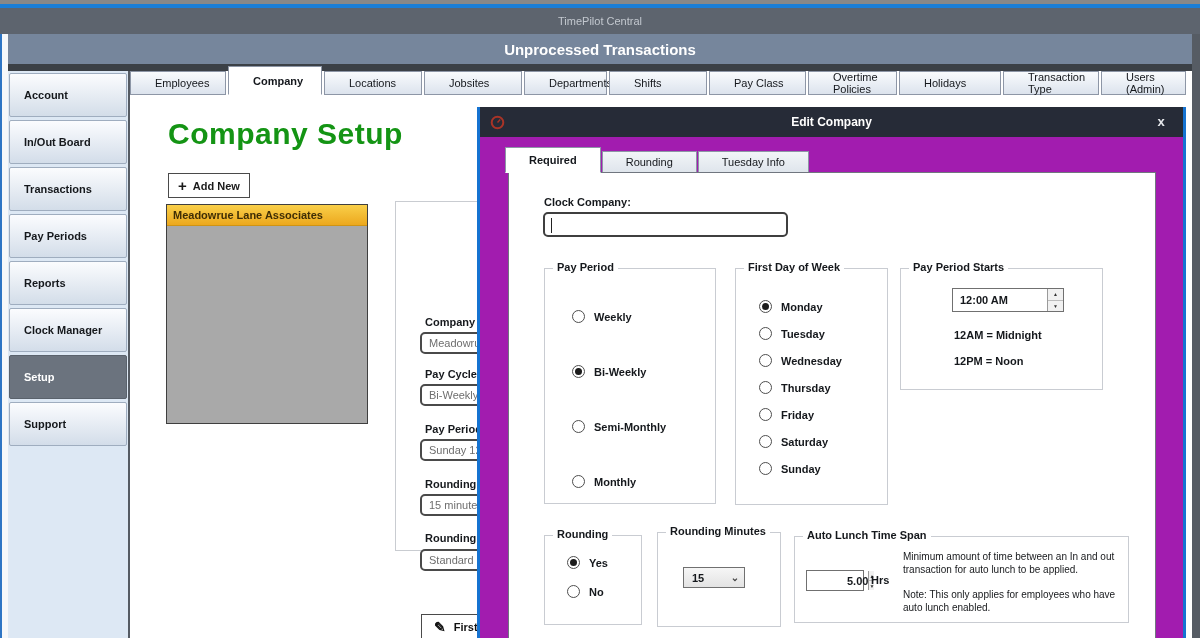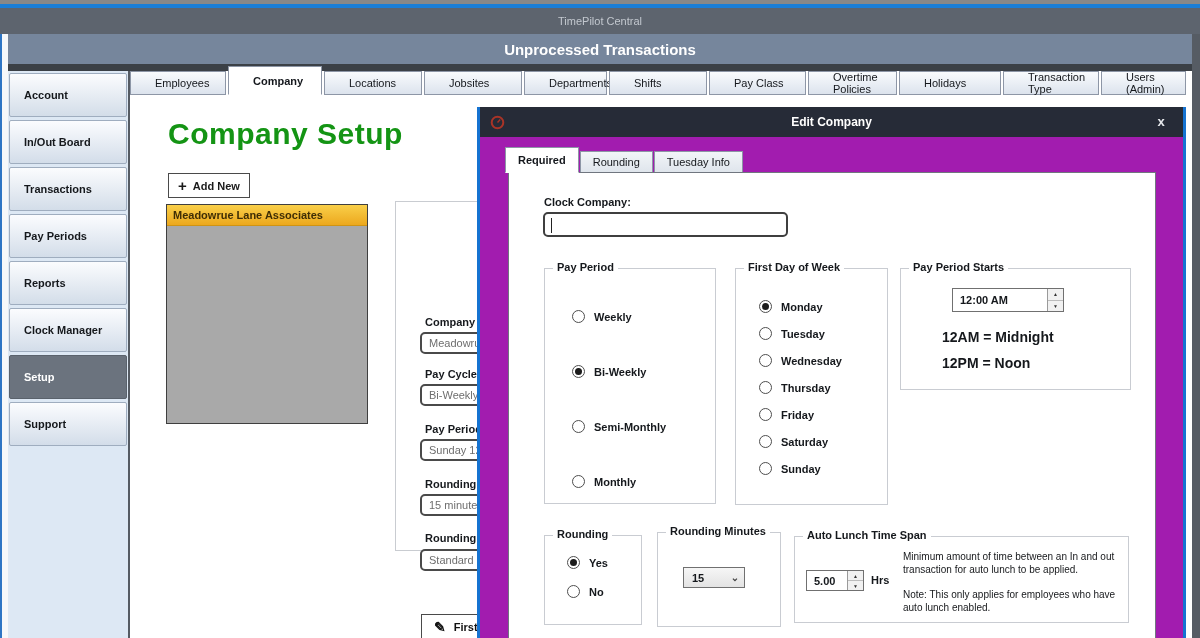--- a/index.html
+++ b/index.html
@@ -56,60 +56,60 @@
   
   .modal { position:absolute; left:477px; top:103px; width:709px; height:535px; background:#a21caf;
            border-left:3px solid #1673d1; border-right:3px solid #1673d1; z-index:10; }
   .modal-titlebar { position:absolute; left:0; top:0; width:100%; height:30px; background:#262b37;
                     display:flex; align-items:center; justify-content:center; color:#fff; font-size:12px; font-weight:bold; }
   .modal-icon { position:absolute; left:10px; top:8px; width:15px; height:15px; }
   .modal-close { position:absolute; right:14px; top:7px; color:#e8eaee; font-size:13px; font-weight:bold; width:16px; text-align:center; }
 
   .mtabs { position:absolute; left:25px; top:40px; height:26px; display:flex; align-items:flex-end; gap:1px; }
   .mtab { height:22px; background:linear-gradient(#f2f5f8,#dfe5ec); border:1px solid #8d96a6; font-size:11px;
-          color:#14171c; display:flex; align-items:center; padding:0 12px; }
+          color:#14171c; display:flex; align-items:center; padding:0 23px; }
   .mtab.active { height:26px; background:#fff; font-weight:bold; border-bottom:1px solid #fff; z-index:2; }
 
   .mpanel { position:absolute; left:28px; top:65px; width:648px; height:600px; border:1px solid #70767f; background:#fff; }
 
   .nc-label { position:absolute; left:35px; top:23px; font-size:11px; font-weight:600; color:#15181c; }
   .nc-input { position:absolute; left:34px; top:39px; width:245px; height:25px; border:2px solid #3f3f3f; border-radius:5px; background:#fff; }
   .caret { position:absolute; left:6px; top:4px; width:1px; height:15px; background:#222; }
 
   
   .group { position:absolute; border:1px solid #c9ccd2; background:#fff; }
   .group > .cap { position:absolute; top:-8px; left:8px; background:#fff; padding:0 4px; font-size:11px; font-weight:600; color:#15181c; white-space:nowrap; }
 
   .g-payperiod { left:35px; top:95px; width:172px; height:236px; }
   .g-firstday  { left:226px; top:95px; width:153px; height:237px; }
-  .g-ppstarts  { left:391px; top:95px; width:231px; height:122px; }
+  .g-ppstarts  { left:391px; top:95px; width:203px; height:122px; }
   .g-rounding  { left:35px; top:362px; width:98px; height:90px; }
   .g-rminutes  { left:148px; top:359px; width:124px; height:95px; }
   .g-autolunch { left:285px; top:363px; width:335px; height:87px; }
 
   .radio-row { position:absolute; display:flex; align-items:center; gap:9px; }
   .radio { width:13px; height:13px; border:1px solid #4e4e4e; border-radius:50%; background:#fff; position:relative; flex:none; }
   .radio-row.checked .radio::after { content:""; position:absolute; left:2px; top:2px; width:7px; height:7px; border-radius:50%; background:#1b1b1b; }
   .rlabel { font-size:11px; font-weight:600; color:#15181c; }
 
   .spinner { position:absolute; border:1px solid #707070; background:#fff; display:flex; align-items:stretch; }
   .spin-val { flex:1; display:flex; align-items:center; padding-left:7px; font-size:11px; font-weight:600; color:#15181c; }
   .spin-btns { width:16px; border-left:1px solid #9a9a9a; display:flex; flex-direction:column; }
   .spin-btns span { flex:1; display:flex; align-items:center; justify-content:center; font-size:5px; color:#333; background:#f1f1f1; }
   .spin-btns span:first-child { border-bottom:1px solid #bbb; }
 
   .pp-spin { left:51px; top:19px; width:112px; height:24px; }
-  .pp-note { position:absolute; left:41px; font-size:14px; font-weight:600; color:#15181c; }
+  .pp-note { position:absolute; left:53px; font-size:11px; font-weight:600; color:#15181c; }
 
   .dropdown { position:absolute; left:25px; top:34px; width:62px; height:21px; border:1px solid #707070;
               background:linear-gradient(#f6f6f6,#e3e3e3); display:flex; align-items:center; font-size:11px; font-weight:600; color:#15181c; }
   .dropdown .dval { padding-left:8px; flex:1; }
   .dropdown .chev { width:18px; text-align:center; font-size:10px; color:#444; }
 
-  .al-spin { left:11px; top:33px; width:58px; height:21px; }
+  .al-spin { left:11px; top:33px; width:58px; height:21px;padding-left:33px; }
   .al-hrs { position:absolute; left:76px; top:37px; font-size:11px; font-weight:bold; color:#15181c; }
   .al-desc { position:absolute; left:108px; top:13px; width:225px; font-size:10px; color:#17191c; line-height:1.3; }
   .al-note { position:absolute; left:108px; top:51px; width:225px; font-size:10px; color:#17191c; line-height:1.3; }
 </style>
 </head>
 <body>
 
 <div class="stage">
 
   <div class="accent-top"></div>

